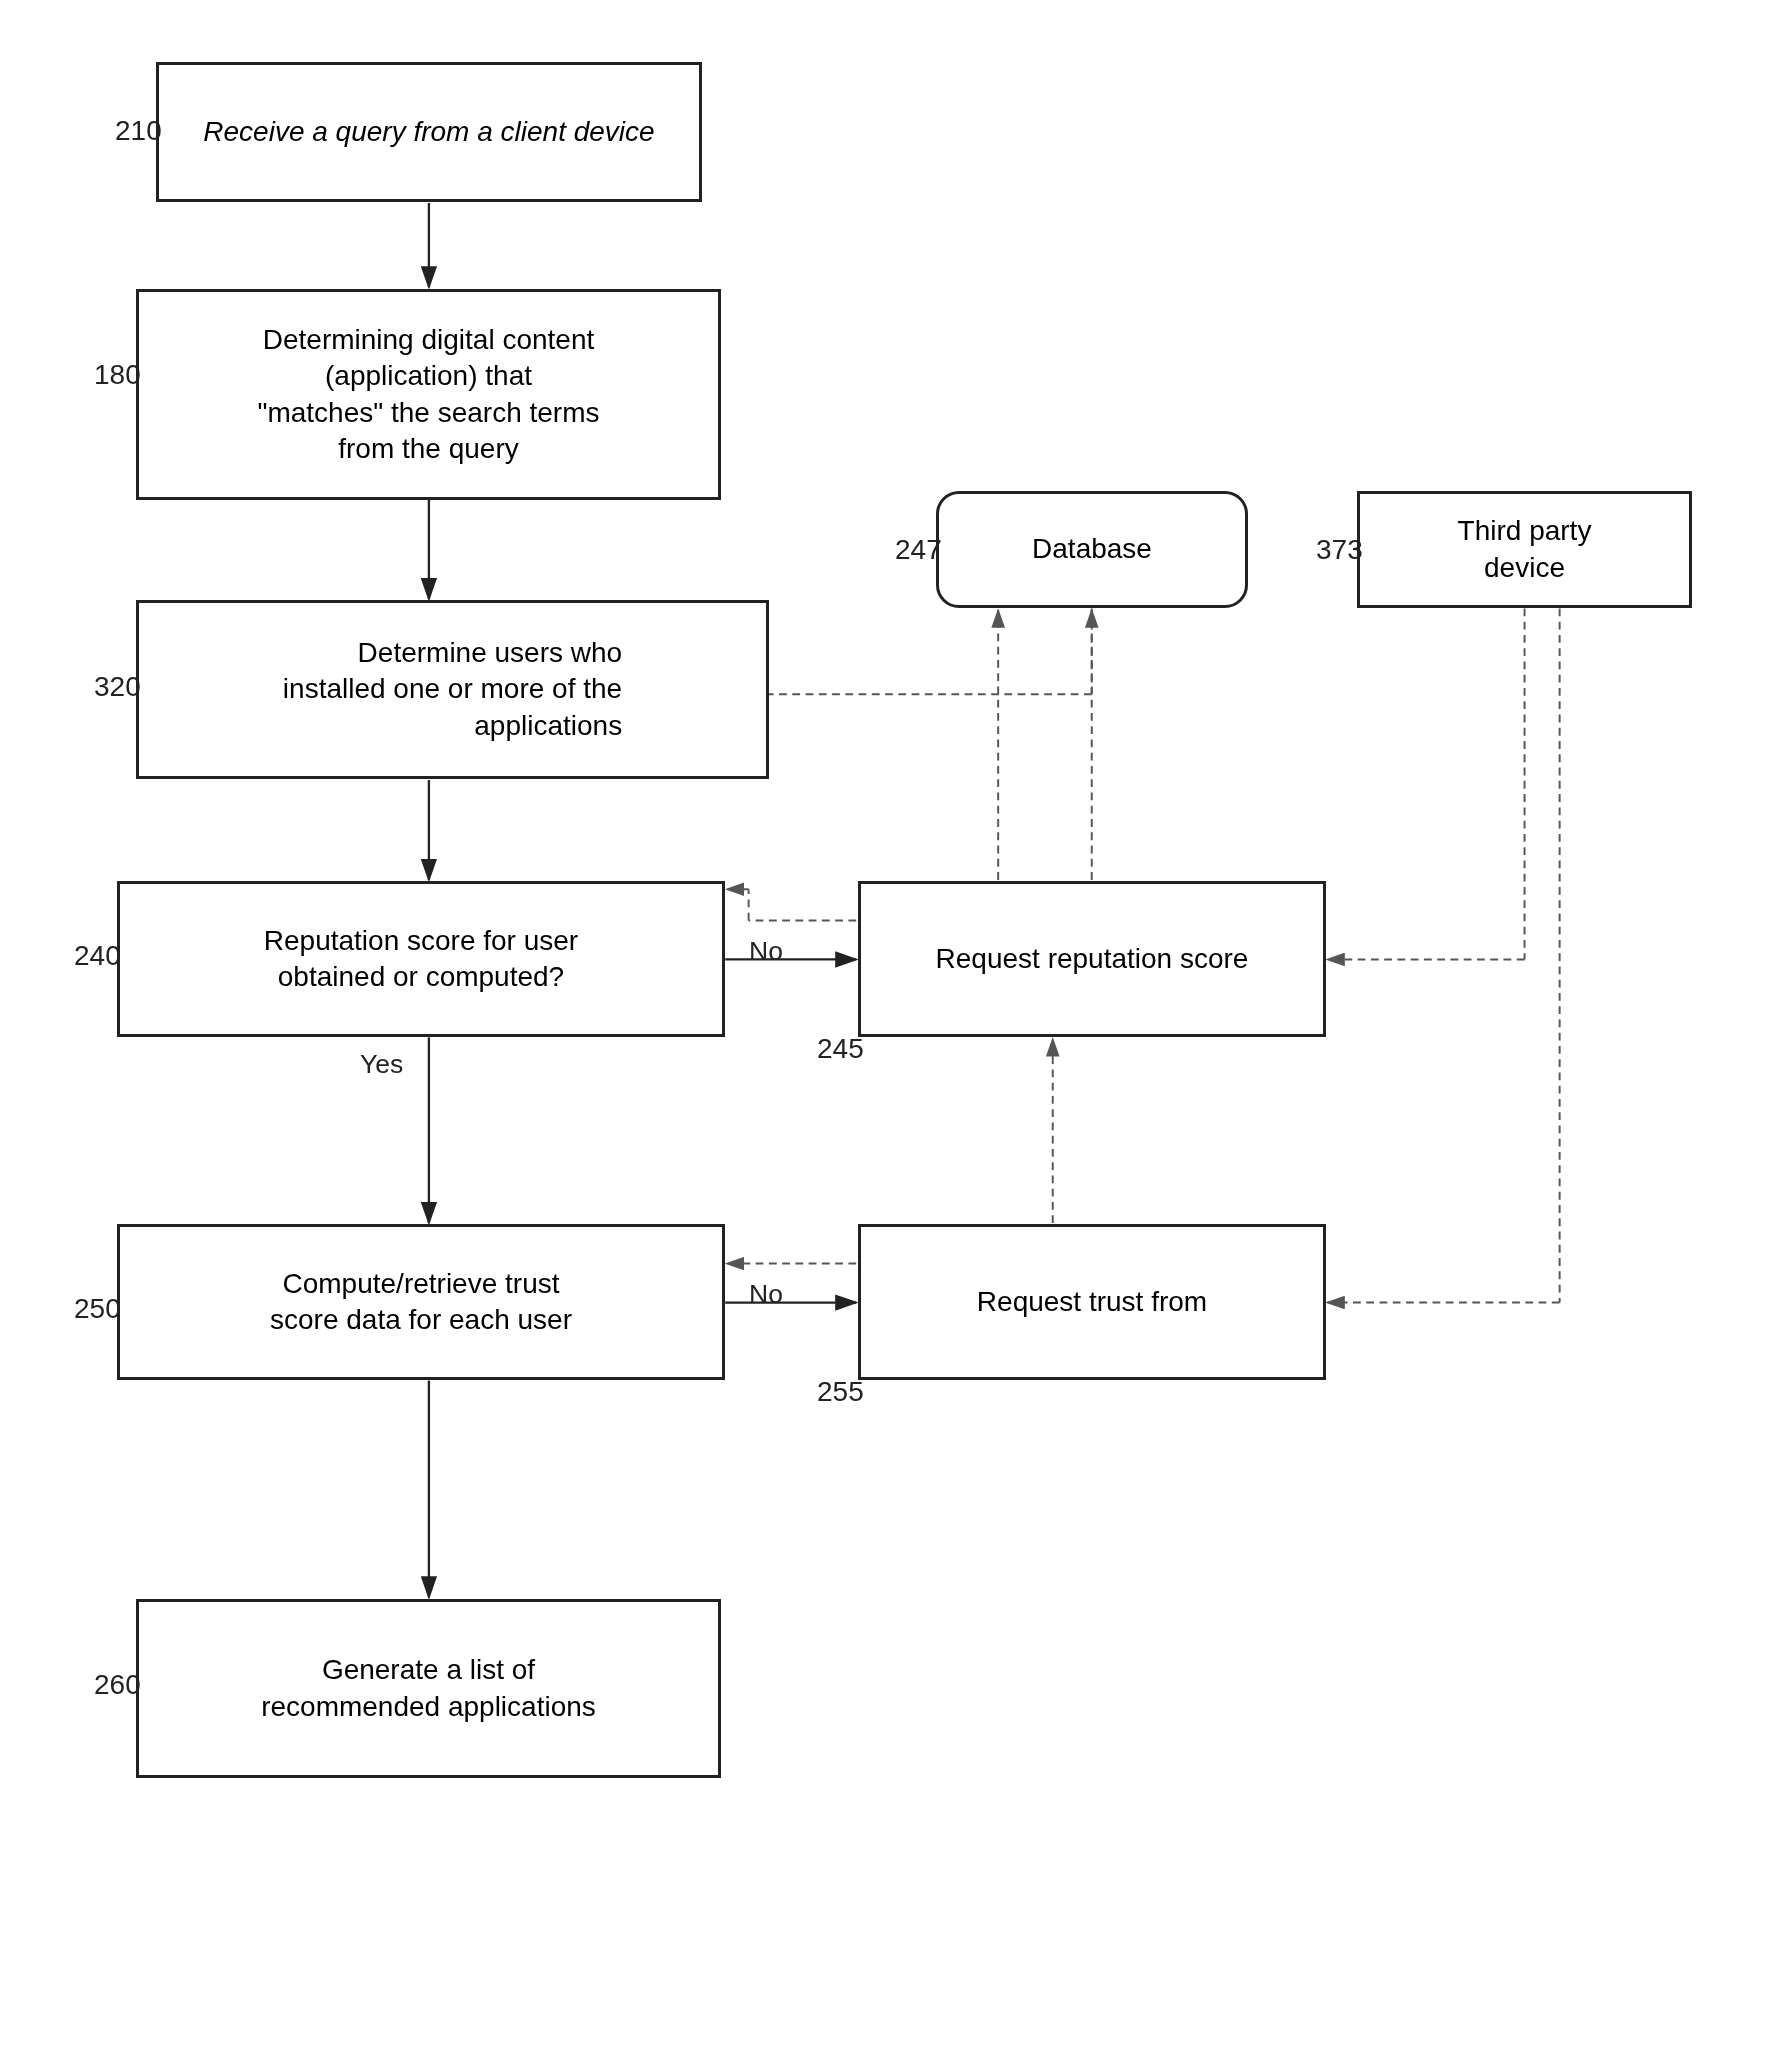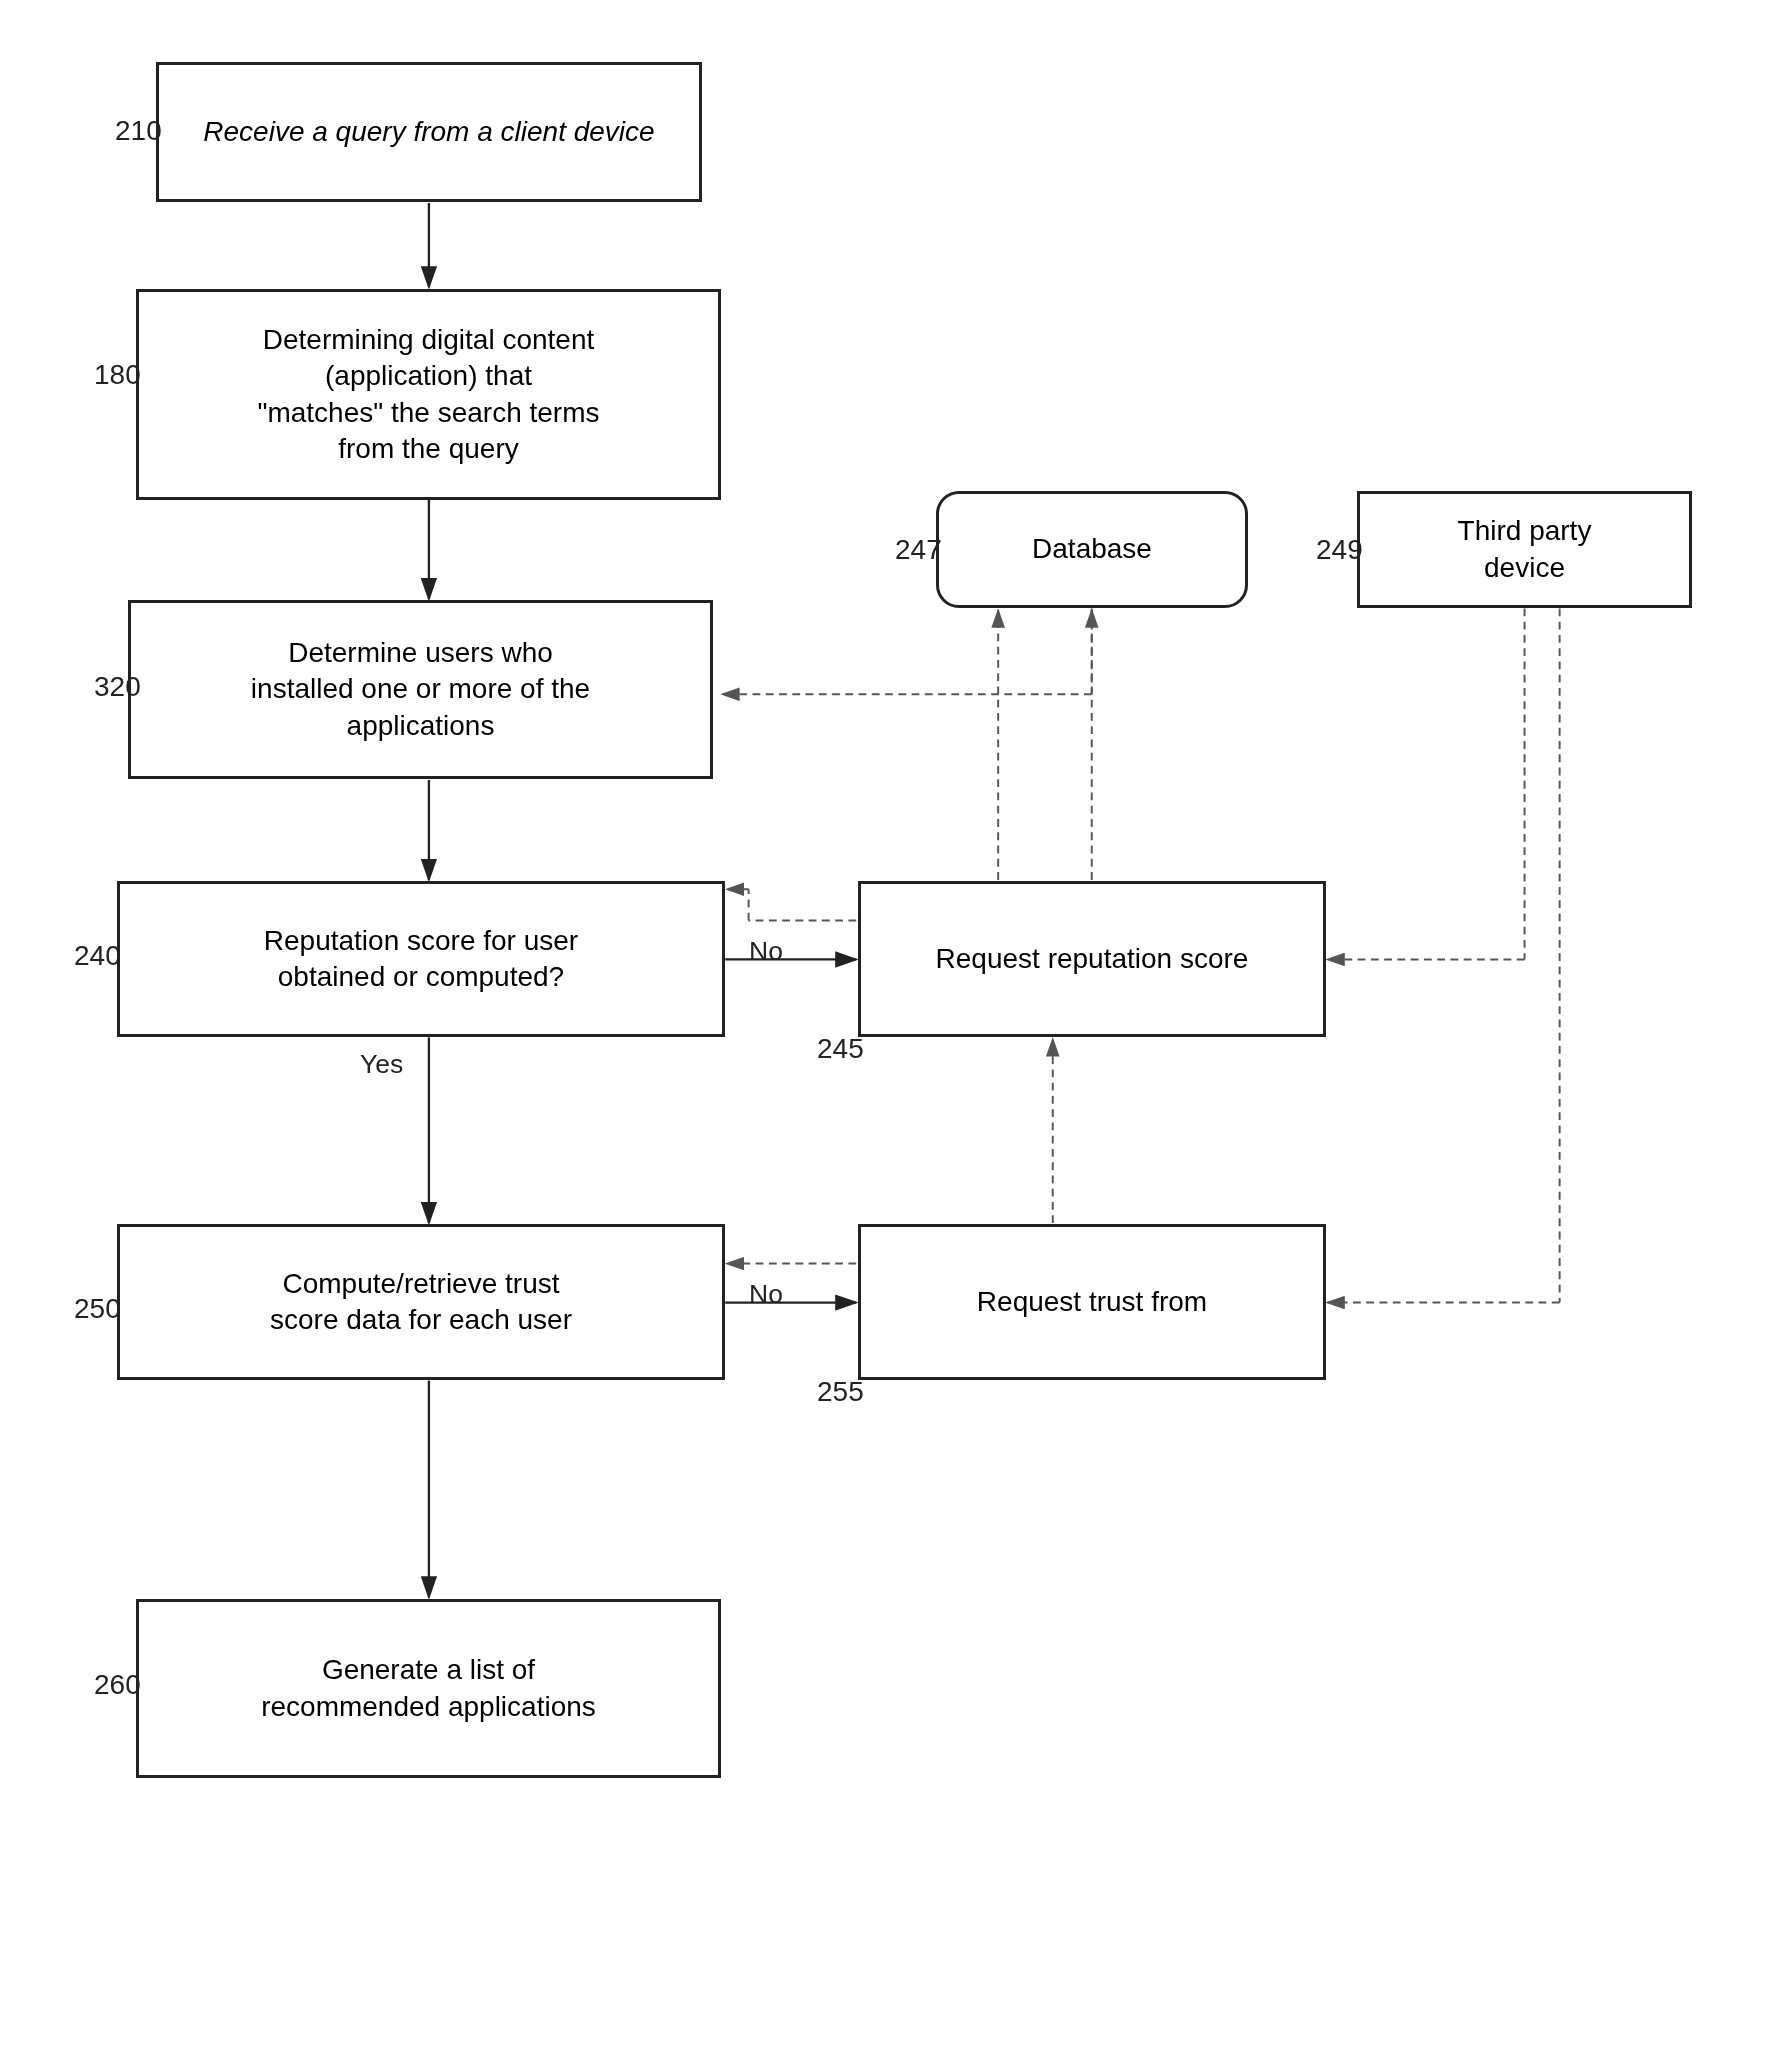--- a/index.html
+++ b/index.html
@@ -108,21 +108,21 @@
     <span>Receive a query from a
 client device</span>
   </div>
   <span class="step-label" style="left:115px; top:115px;">210</span>
 
   <div class="flow-box thick" style="left:136px; top:289px; width:585px; height:211px;">
     <span>Determining digital content<br>(application) that<br>"matches" the search terms<br>from the query</span>
   </div>
   <span class="step-label" style="left:94px; top:359px;">180</span>
 
-  <div class="flow-box thick" style="left:128px; top:600px; width:585px; height:179px;">
+  <div class="flow-box thick" style="left:136px; top:600px; width:633px; height:179px;text-align:right;">
     <span>Determine users who<br>installed one or more of the<br>applications</span>
   </div>
   <span class="step-label" style="left:94px; top:671px;">320</span>
 
   <div class="flow-box thick" style="left:117px; top:881px; width:608px; height:156px;">
     <span>Reputation score for user<br>obtained or computed?</span>
   </div>
   <span class="step-label" style="left:74px; top:940px;">240</span>
 
   <div class="flow-box thick" style="left:117px; top:1224px; width:608px; height:156px;">
@@ -136,21 +136,21 @@
   <span class="step-label" style="left:94px; top:1669px;">260</span>
 
   <div class="flow-box thick" style="left:936px; top:491px; width:312px; height:117px;border-radius:23px;">
     <span>Database</span>
   </div>
   <span class="step-label" style="left:895px; top:534px;">247</span>
 
   <div class="flow-box thick" style="left:1357px; top:491px; width:335px; height:117px;">
     <span>Third party<br>device</span>
   </div>
-  <span class="step-label" style="left:1316px; top:534px;">249</span>
+  <span class="step-label" style="left:1316px; top:534px;">373</span>
 
   <div class="flow-box thick" style="left:858px; top:881px; width:468px; height:156px;">
     <span>Request reputation score</span>
   </div>
   <span class="step-label" style="left:817px; top:1033px;">245</span>
 
   <div class="flow-box thick" style="left:858px; top:1224px; width:468px; height:156px;">
     <span>Request trust from</span>
   </div>
   <span class="step-label" style="left:817px; top:1376px;">255</span>

